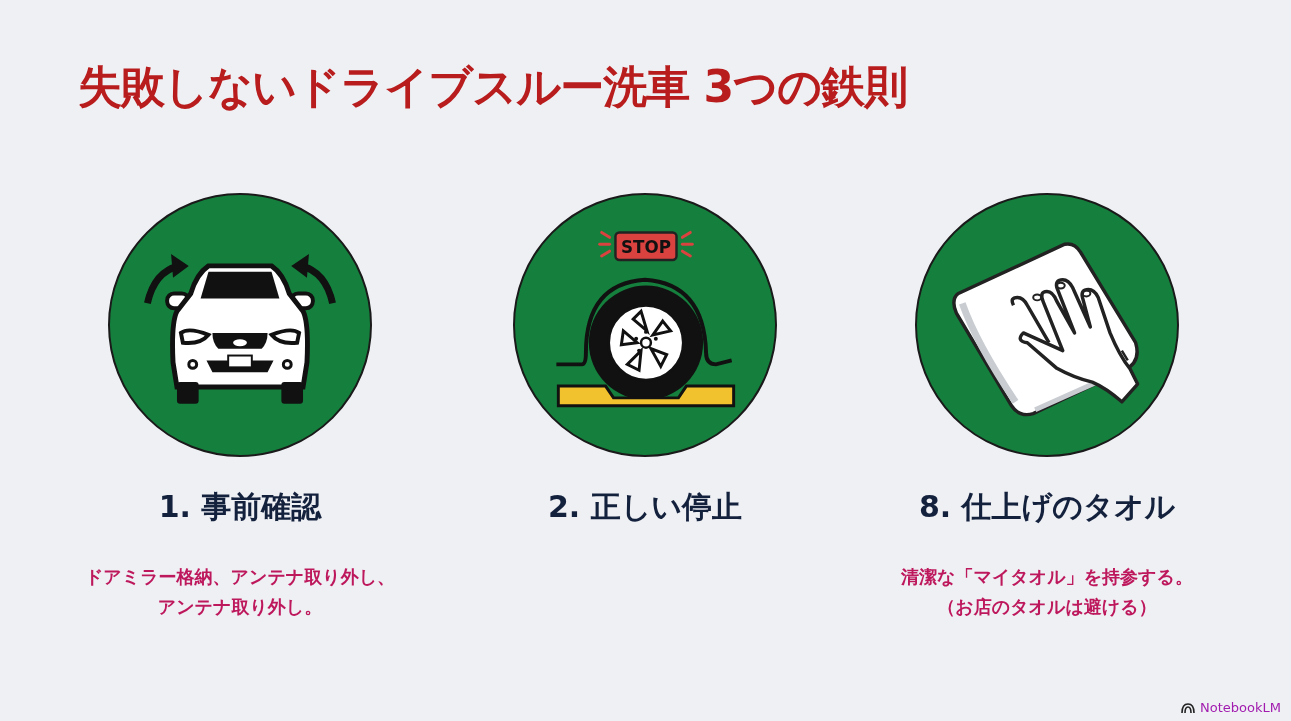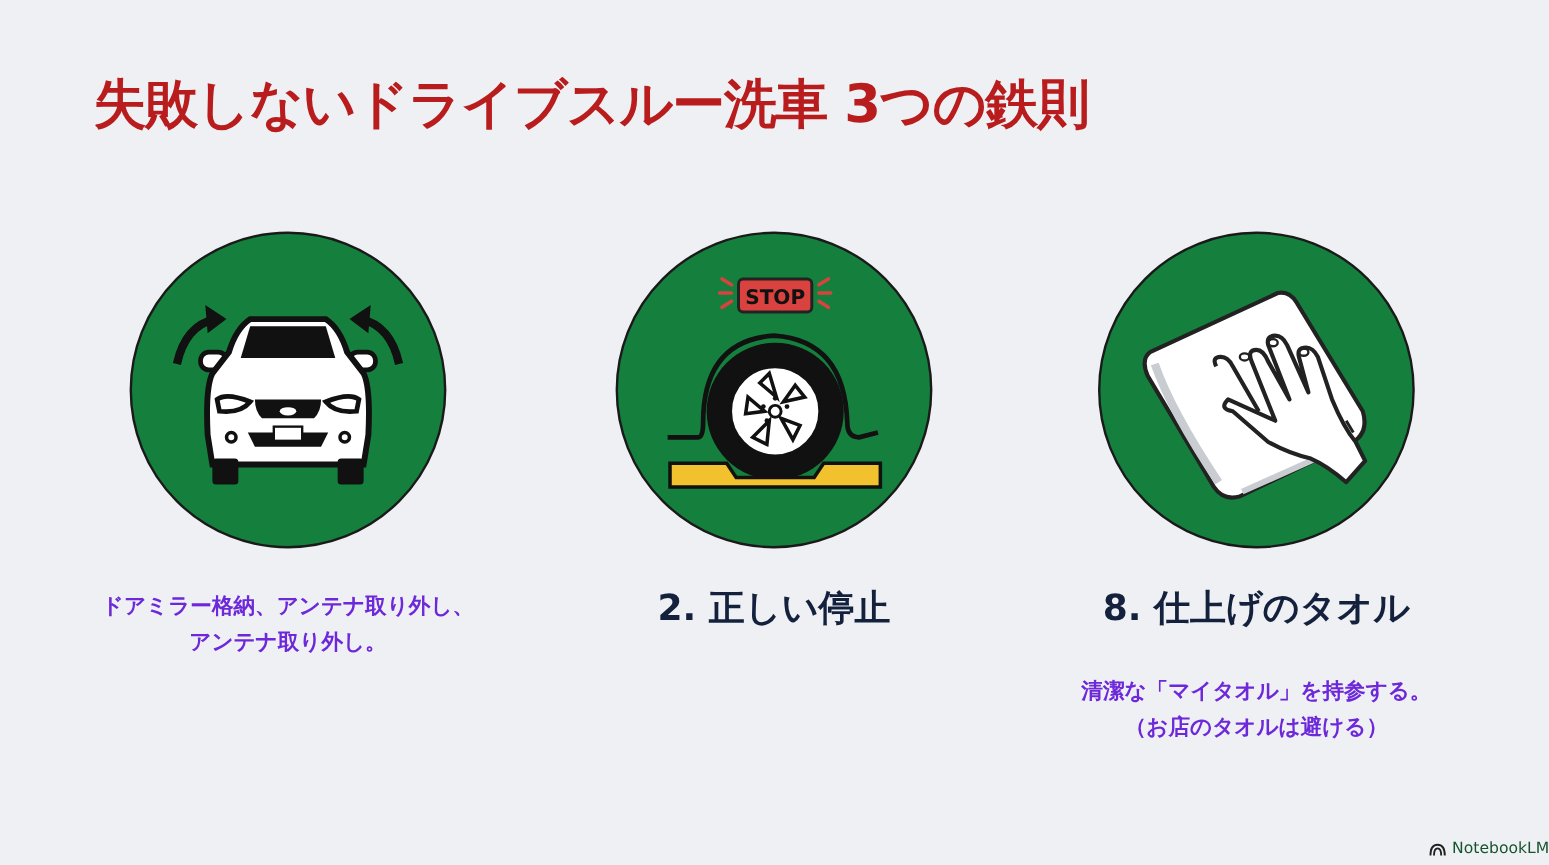--- a/index.html
+++ b/index.html
@@ -23,26 +23,26 @@
     background:#15803d; border:2.5px solid #1a1a1a;
     box-sizing:border-box; display:flex; align-items:center; justify-content:center;
     overflow:hidden;
   }
   .circle svg { width:264px; height:264px; }
   .step-title {
     margin-top:30px; font-size:30px; font-weight:bold; color:#14213d;
     white-space:nowrap;
   }
   .step-desc {
-    margin-top:34px; font-size:18px; font-weight:bold; color:#6d28d9;
+    margin-top:34px; font-size:18px; font-weight:bold; color:#be185d;
     text-align:center; line-height:30px; white-space:nowrap;
   }
   .brand {
-    position:absolute; right:0; bottom:6px;
-    font-size:13px; color:#14532d; display:flex; align-items:center; gap:5px;
+    position:absolute; right:10px; bottom:6px;
+    font-size:13px; color:#a21caf; display:flex; align-items:center; gap:5px;
   }
   .brand svg { width:14px; height:12px; }
 </style>
 </head>
 <body>
 
 <div class="title">失敗しないドライブスルー洗車 3つの鉄則</div>
 
 <div class="col" style="left:40px;">
   <div class="circle">
@@ -68,20 +68,21 @@
 
       <path d="M98 168 L166 168 L160 180 L104 180 Z" fill="#111"></path>
       <rect x="120" y="163" width="24" height="12" fill="#fff" stroke="#111" stroke-width="2"></rect>
       <circle cx="84" cy="172" r="4" fill="none" stroke="#111" stroke-width="3"></circle>
       <circle cx="180" cy="172" r="4" fill="none" stroke="#111" stroke-width="3"></circle>
 
       <rect x="68" y="190" width="22" height="22" rx="3" fill="#111"></rect>
       <rect x="174" y="190" width="22" height="22" rx="3" fill="#111"></rect>
     </svg>
   </div>
+  <div class="step-title">1. 事前確認</div>
   <div class="step-desc">
     <div>ドアミラー格納、アンテナ取り外し、</div>
     <div>アンテナ取り外し。</div>
   </div>
 </div>
 
 <div class="col" style="left:445px;">
   <div class="circle">
     <svg viewBox="0 0 264 264">
 

